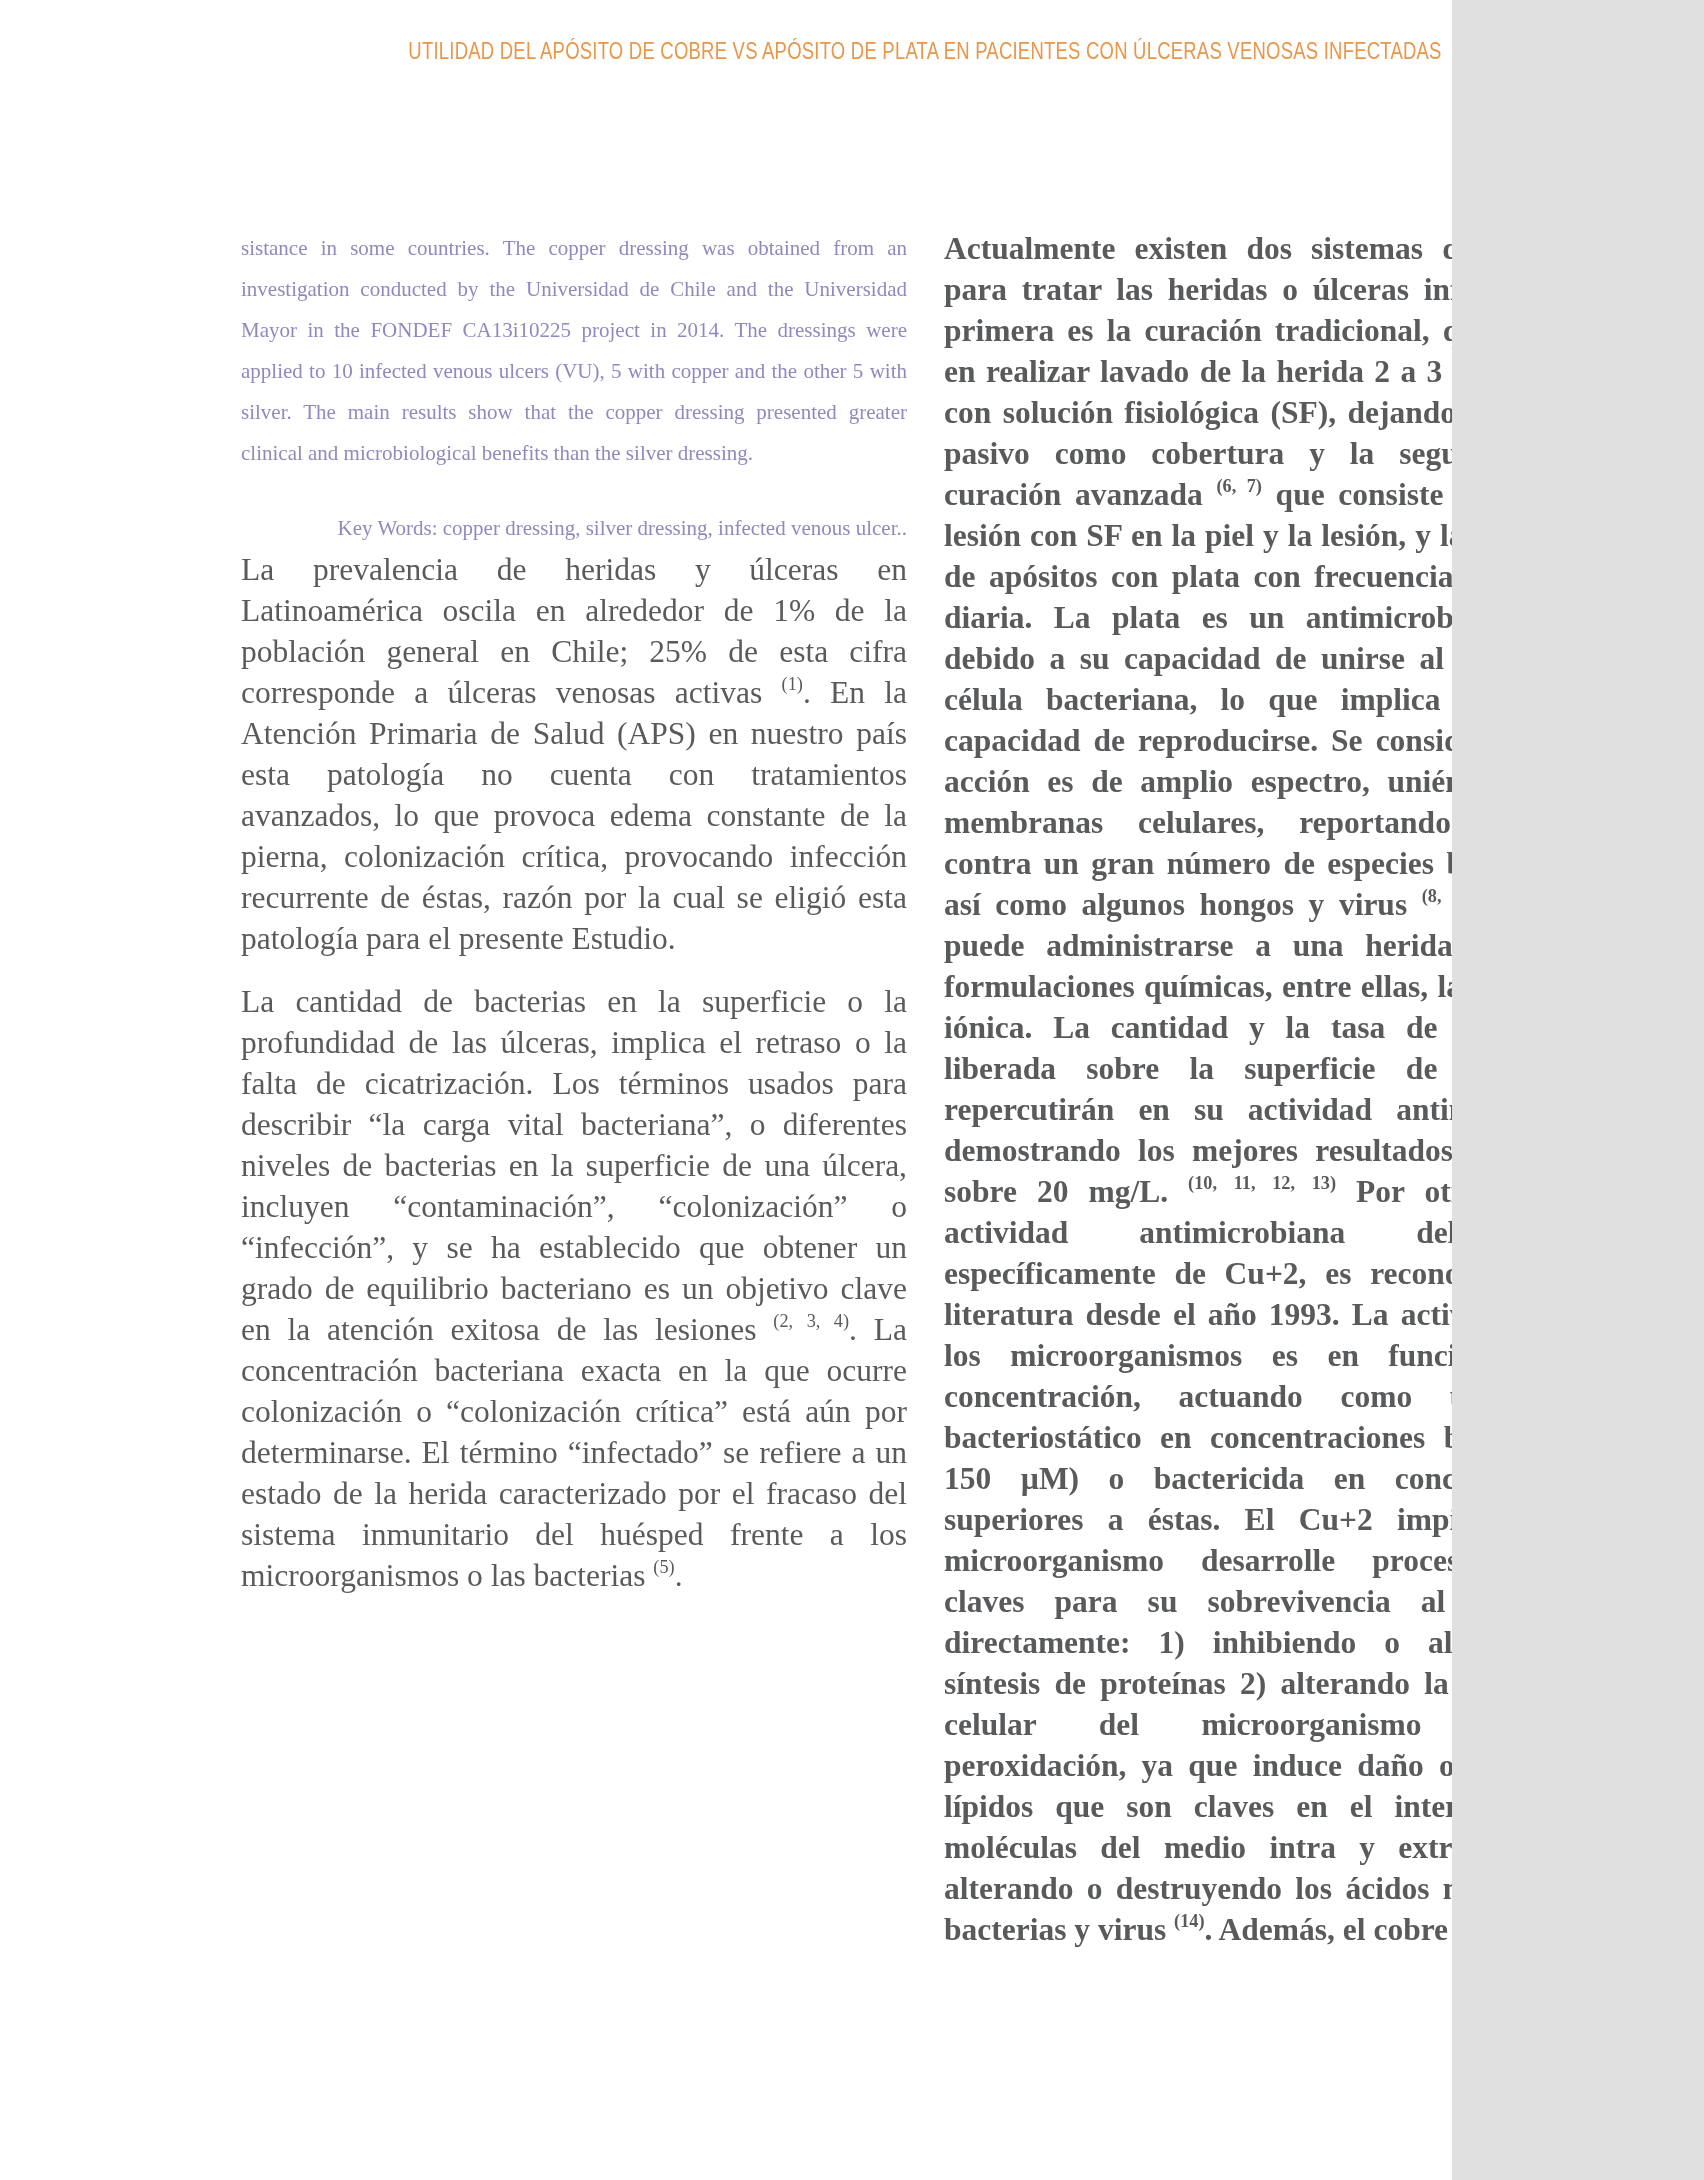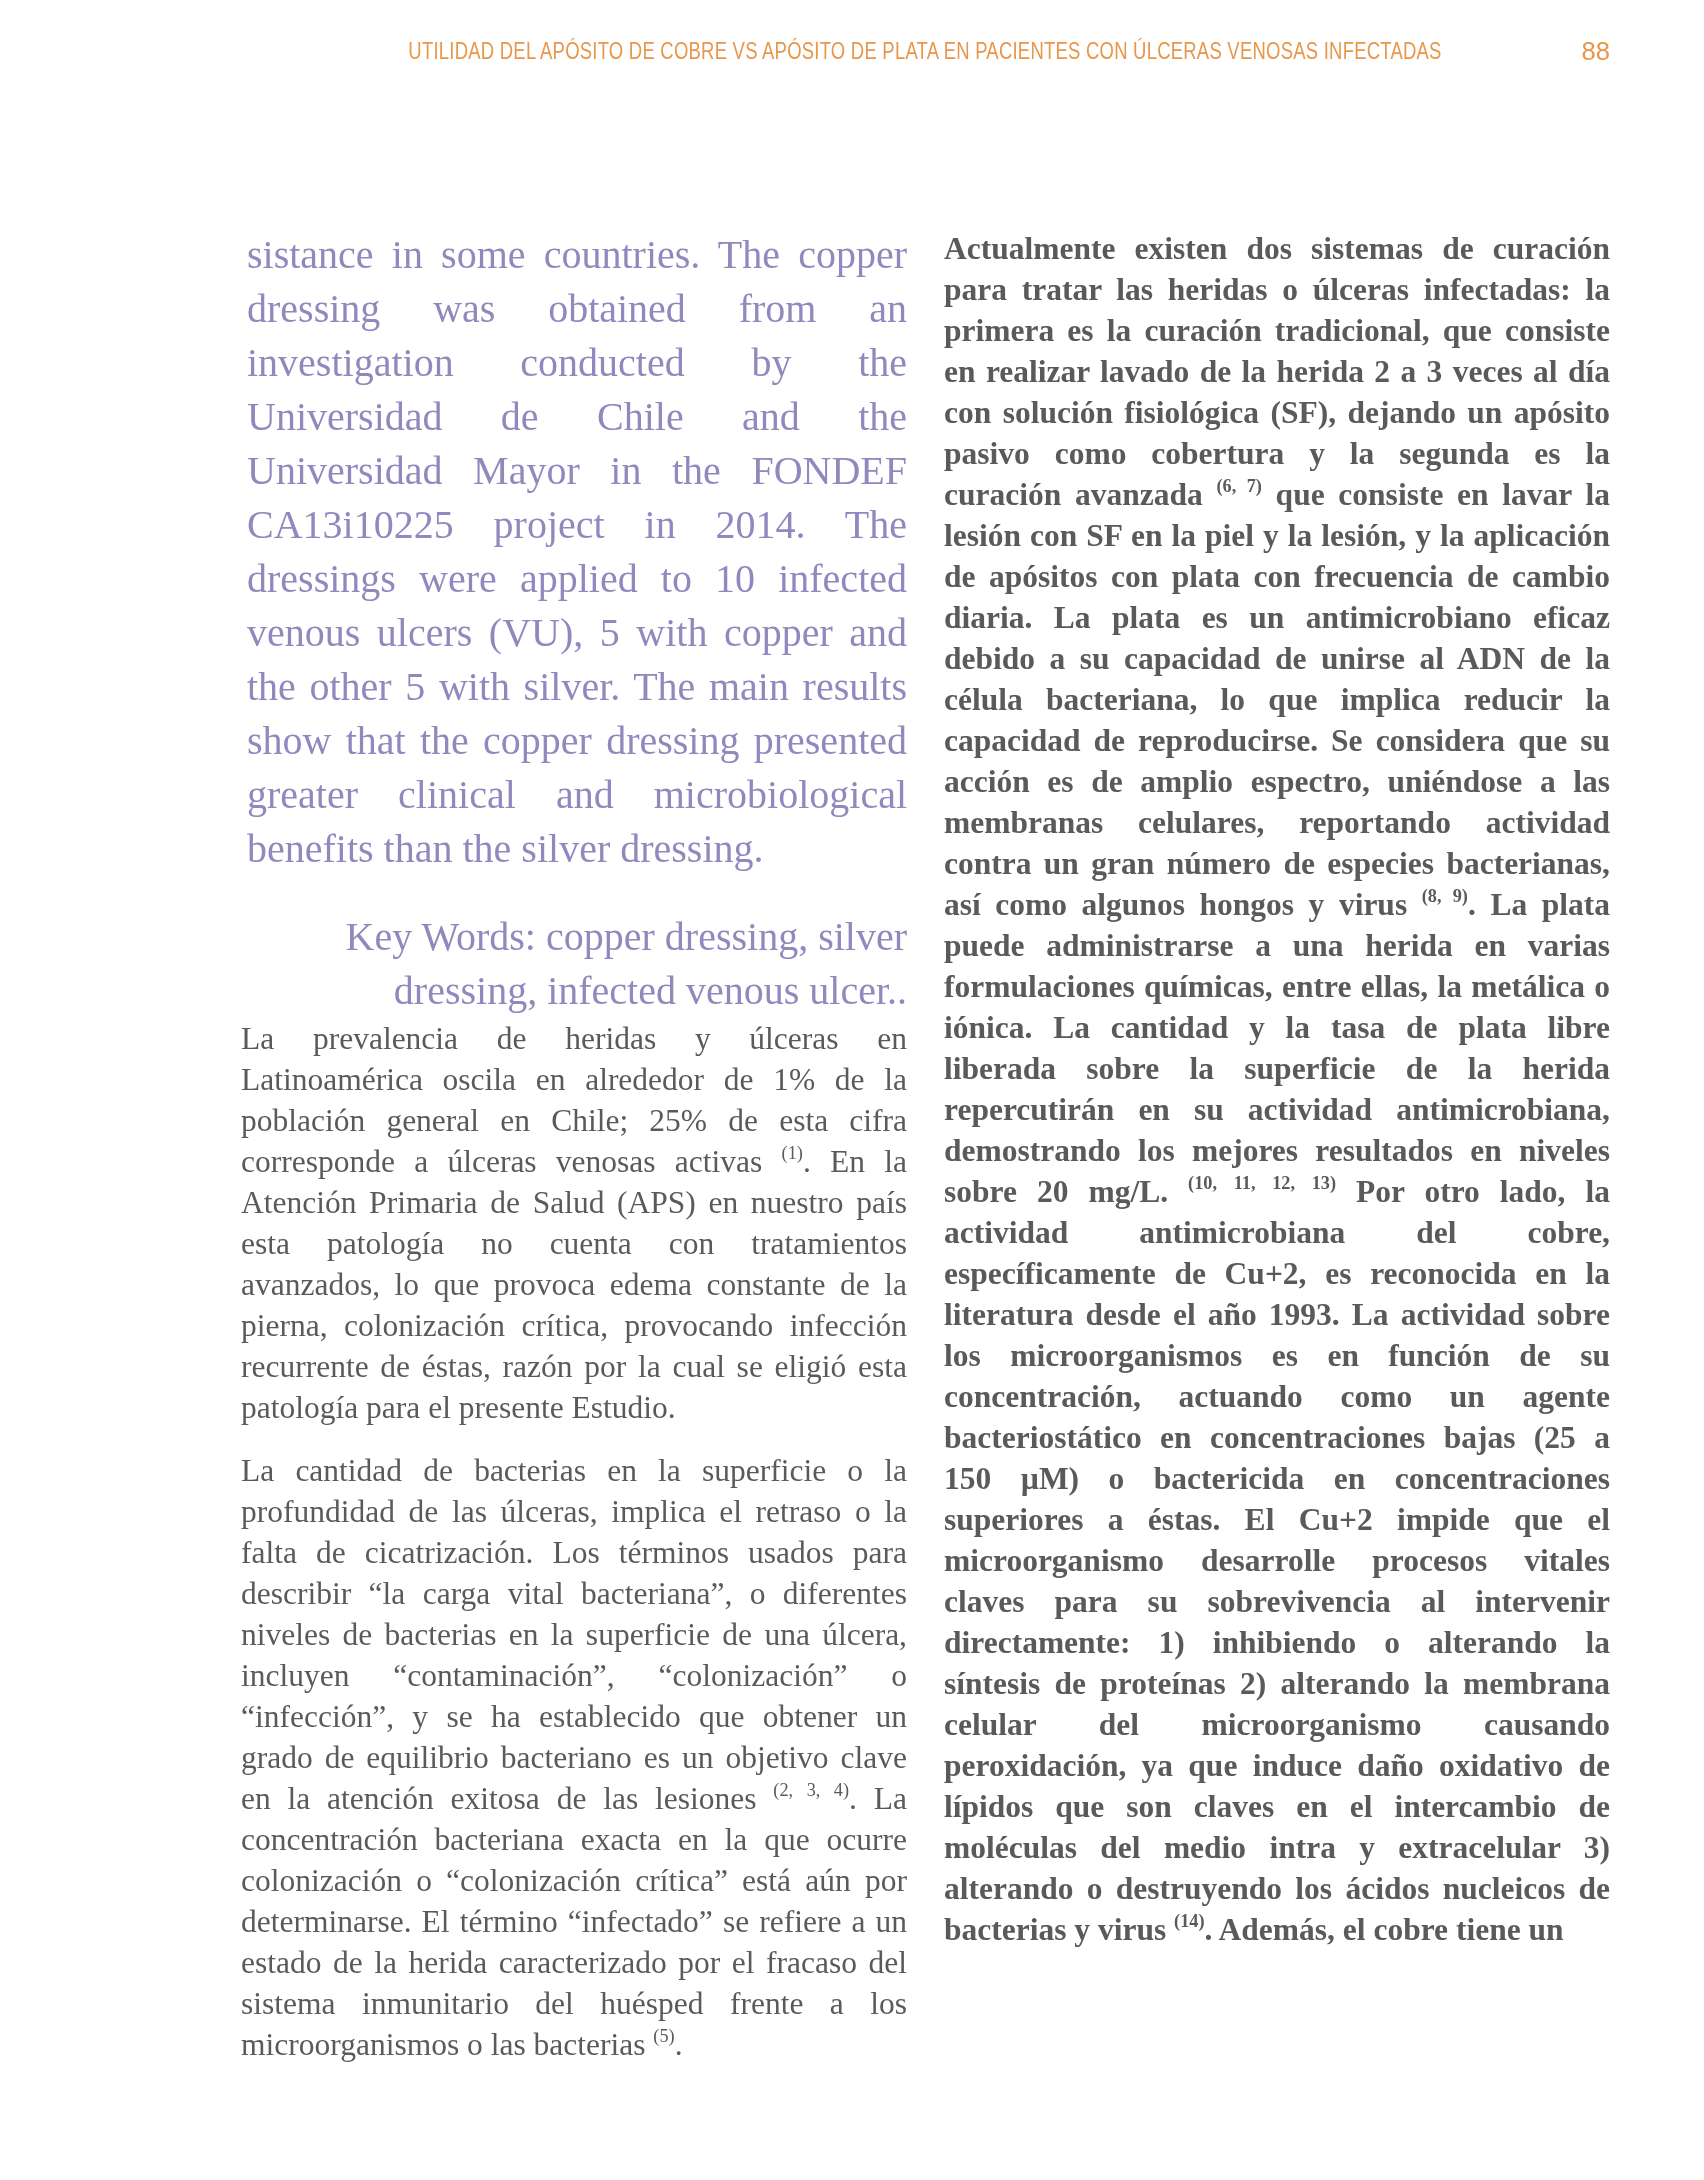--- a/index.html
+++ b/index.html
@@ -9,21 +9,21 @@
     --page-bg:#FFFFFF;
   }
   html,body{margin:0;padding:0;}
   body{
     width:1704px;height:2181px;
     background:#e0e0e0;
     font-family:"Liberation Serif", serif;
   }
   .page{
     position:relative;
-    width:1704px;height:2181px;
+    width:1452px;height:2181px;
     background:var(--page-bg);
     overflow:hidden;
   }
   
   .page-header{
     position:absolute;
     top:37px;left:241px;width:1369px;
     height:34px;
   }
   .header-title{
@@ -49,23 +49,23 @@
   
   .columns{
     position:absolute;
     top:228px;left:241px;
     display:flex;gap:37px;
   }
   .col{width:666px;}
   p{margin:0;}
   .abstract, .keywords{
     color:var(--lavender);
-    font-size:40px;line-height:54px;
+    font-size:21px;line-height:41px;
     text-align:justify;
-    hyphens:auto;margin-left:6px;-webkit-hyphens:auto;
+    hyphens:auto;-webkit-hyphens:auto;
   }
   .abstract{margin-bottom:34px;}
   .keywords{text-align:right;}
   .section-heading{
     margin:32px 0 22px 0;
     color:var(--lavender);
     font-size:34px;line-height:37px;
     font-weight:bold;
     letter-spacing:0.4px;
   }

